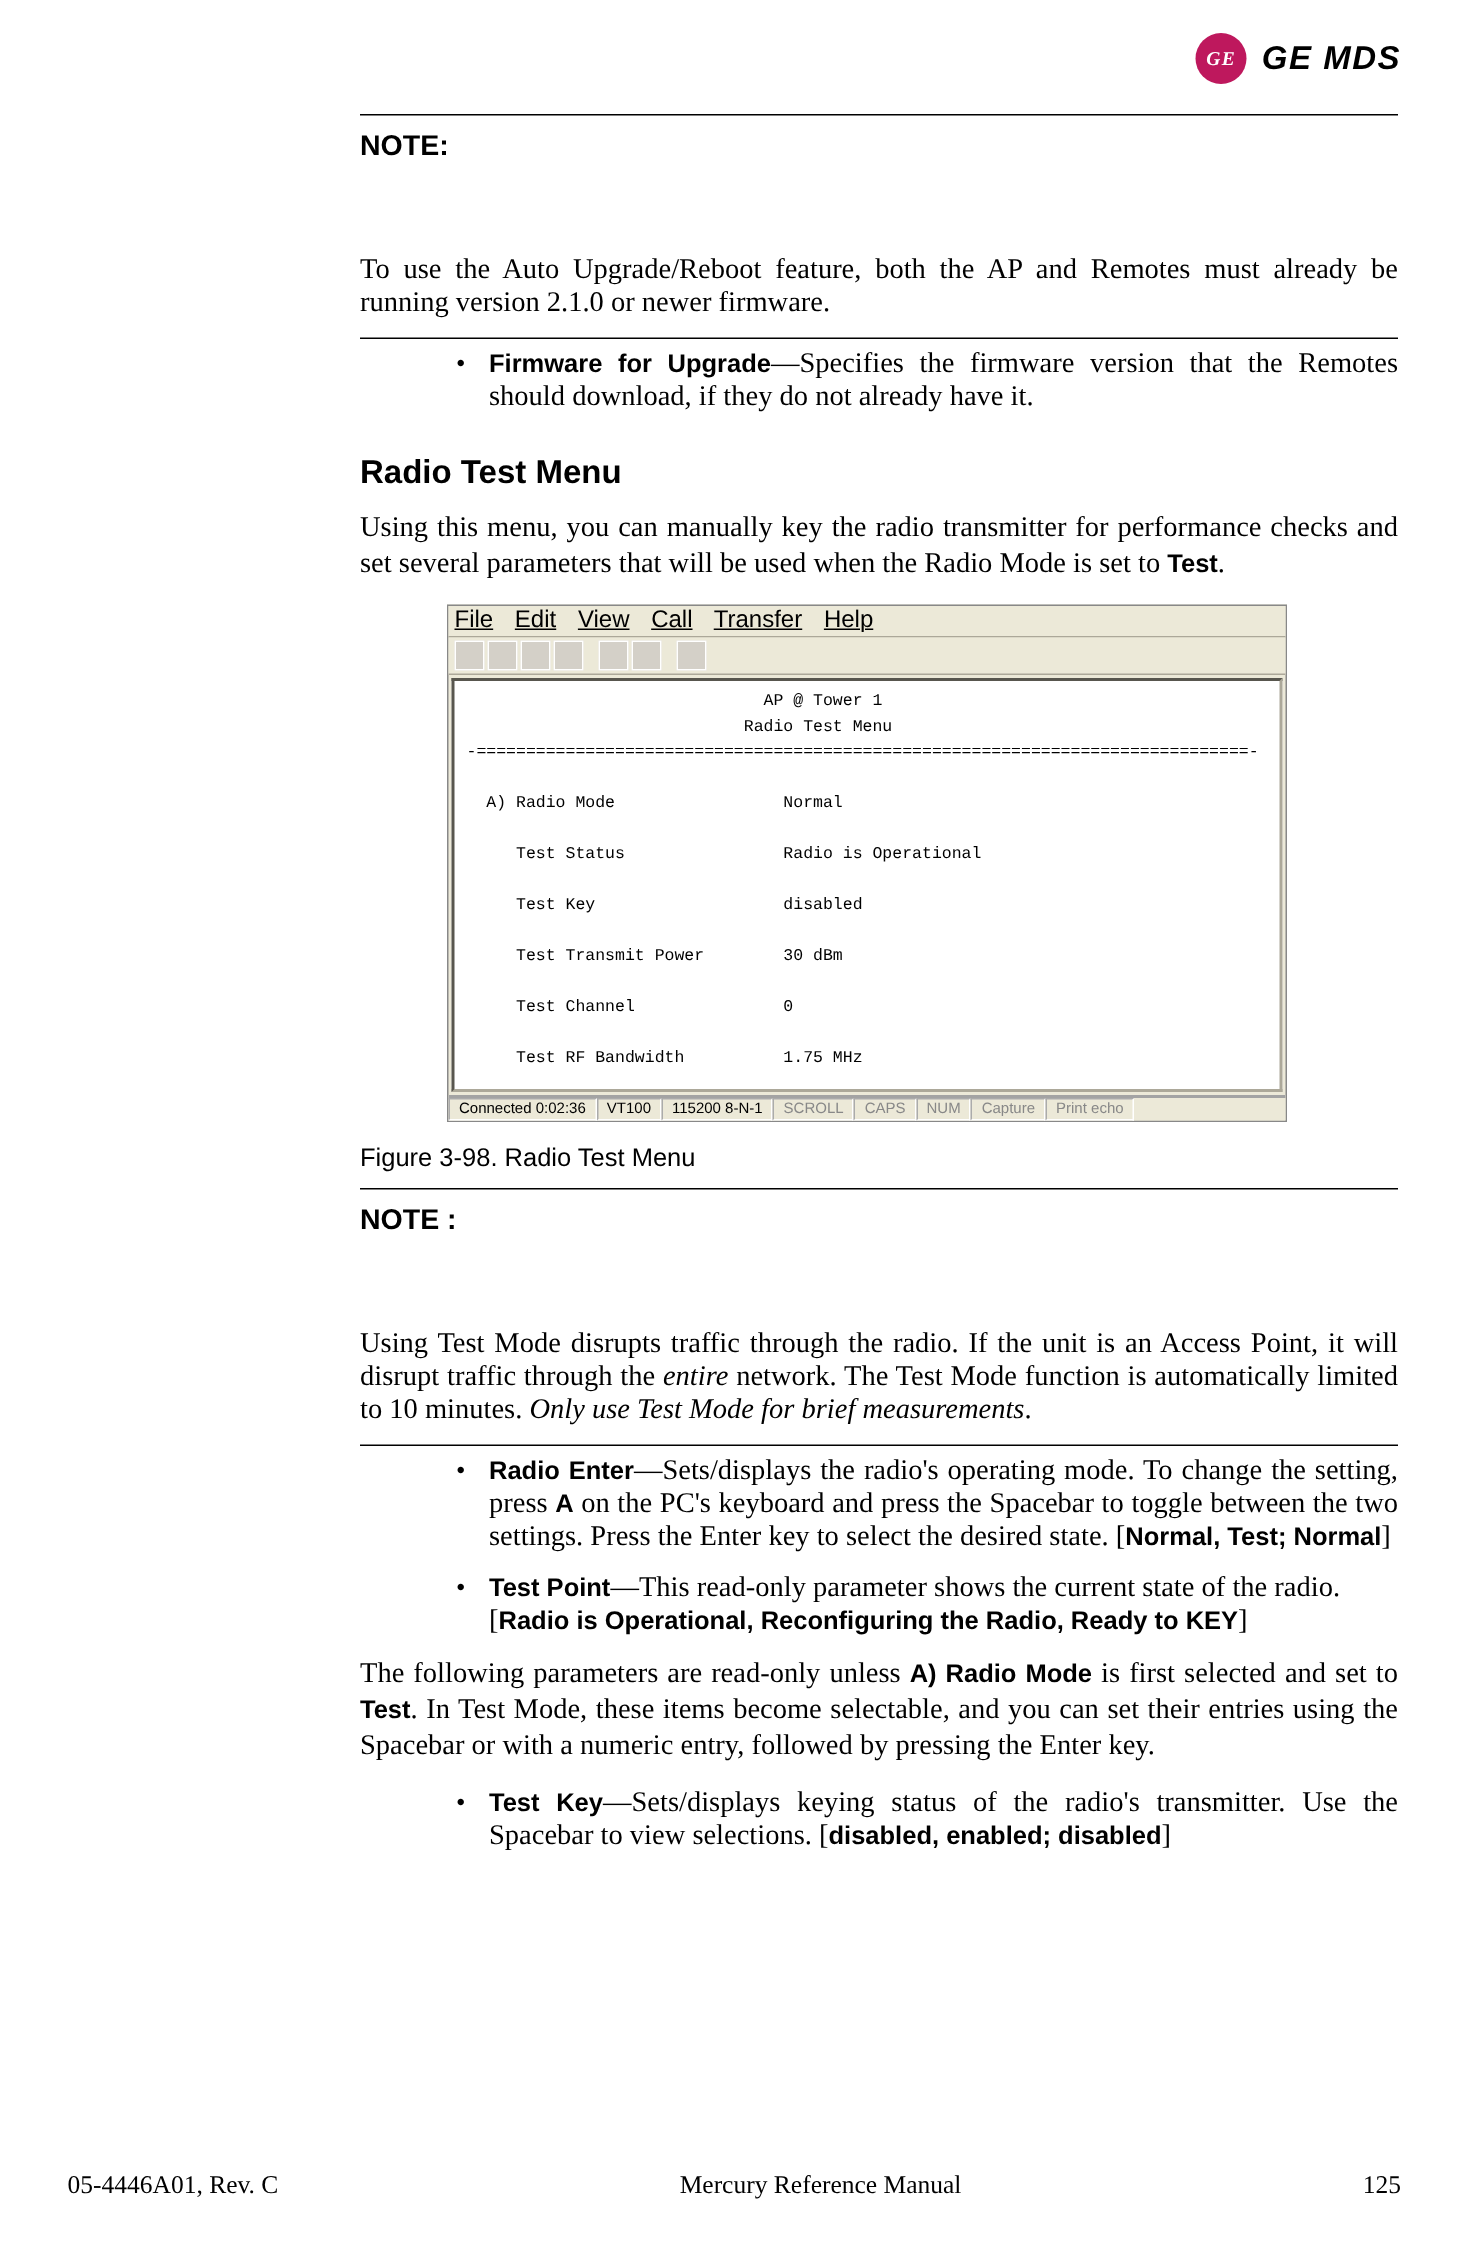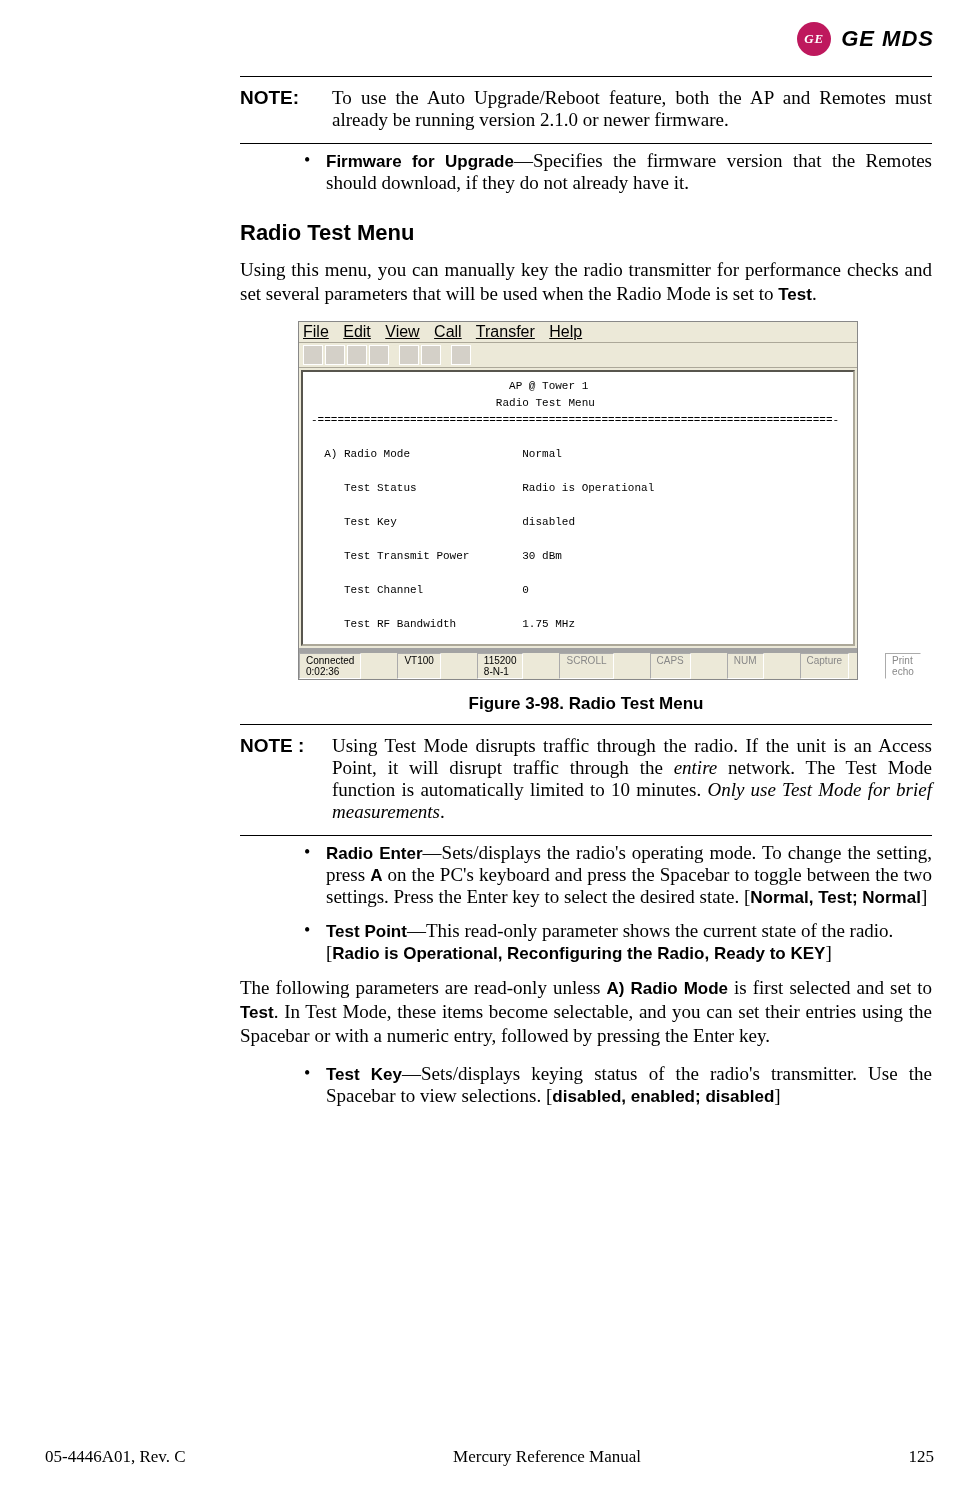--- a/index.html
+++ b/index.html
@@ -46,22 +46,23 @@
     top: 72px;
     width: 692px;
   }
   hr.rule {
     border: none;
     border-top: 1px solid #000;
     margin: 4px 0;
   }
   .note-block {
     display: flex;
-    gap: 20px;
+    gap: 10px;
     padding: 6px 0 8px 0;
+    flex-direction: column;
   }
   .note-label {
     font-family: Arial, Helvetica, sans-serif;
     font-weight: bold;
     font-size: 19px;
     white-space: nowrap;
     flex: 0 0 72px;
   }
   .note-text {
     flex: 1;
@@ -152,28 +153,27 @@
     line-height:1.55;
     white-space:pre;
     height:260px;
     overflow:hidden;
     position:relative;
   }
   .statusbar {
     display:flex;
     font-size:10px;
     background:#ece9d8;
-    border-top:5px solid #a3a3a3;
-    gap:36px;
+    border-top:2px solid #a3a3a3;
   }
   .statusbar div{border:1px inset #fff; padding:1px 6px;}
   .figure-caption {
-    text-align:center;
-    font-family: Arial, Helvetica, sans-serif;
-    font-weight:bold;
+    text-align:left;
+    font-family: Arial, Helvetica, sans-serif;
+    font-weight:normal;
     font-size:17px;
     margin:14px 0 10px 0;
   }
   .footer {
     position:absolute;
     bottom:34px;
     left:45px;
     right:45px;
     display:flex;
     justify-content:space-between;

